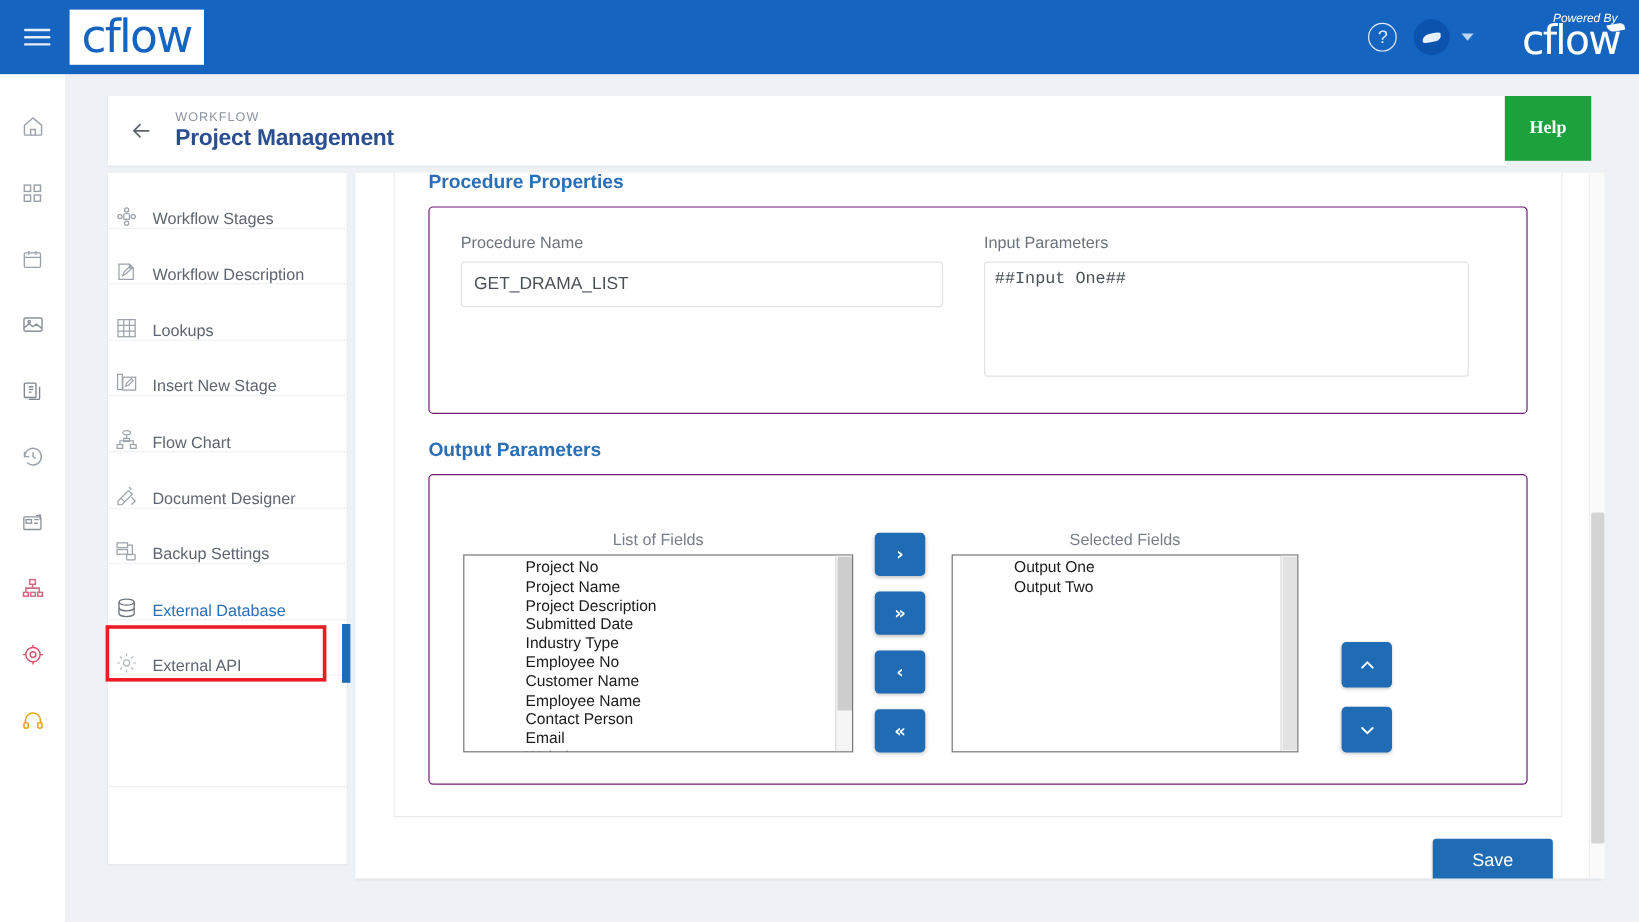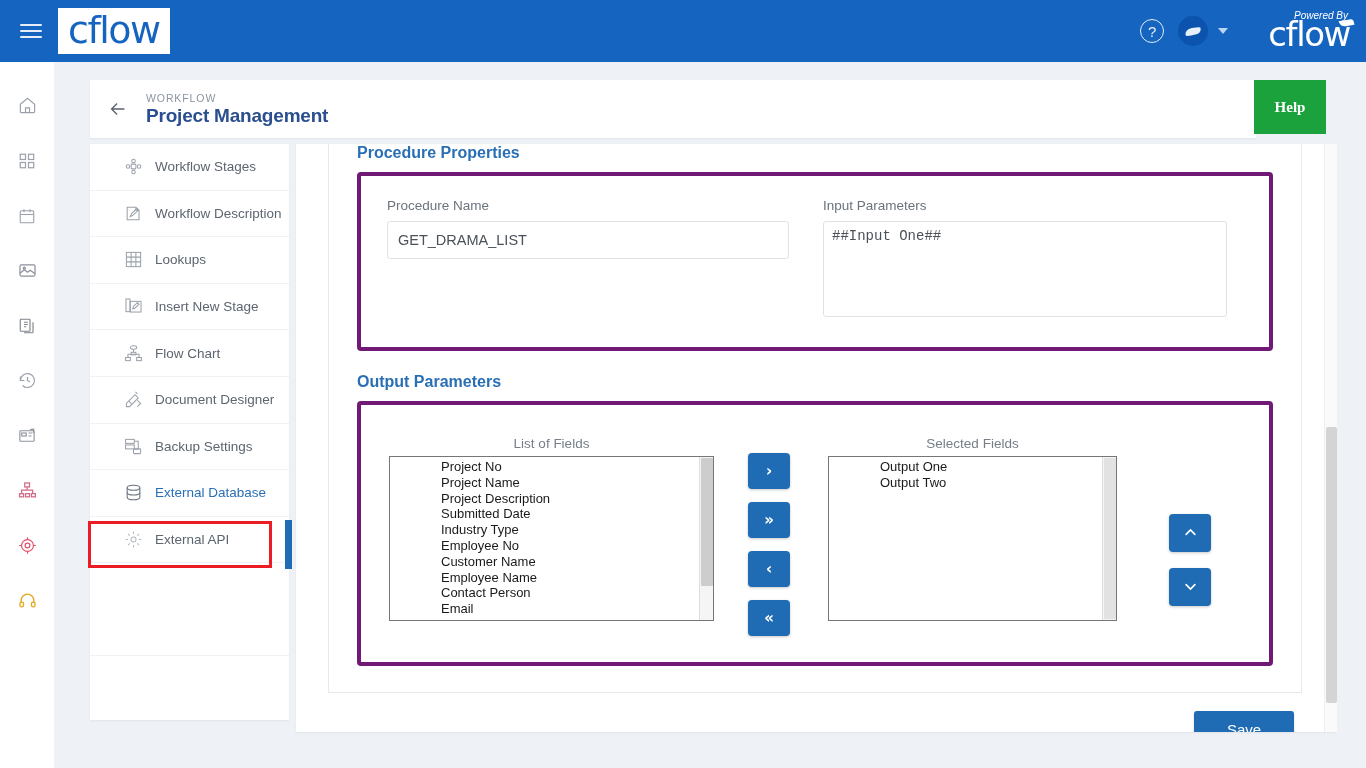--- a/index.html
+++ b/index.html
@@ -113,22 +113,22 @@
     background: #1ba23c; color: #ffffff; font-size: 15px; font-weight: 600;
     display: flex; align-items: center; justify-content: center; cursor: pointer; font-family: Liberation Serif, serif;
   }
 
   
   .sidemenu {
     position: absolute; left: 90px; top: 144px; width: 199px; height: 576px;
     background: #ffffff; box-shadow: 0 1px 2px rgba(0,0,0,0.06);
   }
   .menu-item {
-    height: 46.6px; display: flex; align-items: center; gap: 11px;
-    padding-left: 32px; border-bottom: 1px solid #f0f2f5;
+    height: 46.6px; display: flex; align-items: flex-end; gap: 11px;
+    padding-left: 4px; border-bottom: 1px solid #f0f2f5;
     cursor: pointer; position: relative;
   }
   .menu-item .mi-ico { width: 22px; display: flex; align-items: center; justify-content: center; }
   .menu-item .mi-label { font-size: 13.5px; color: #5d6570; }
   .menu-item.active .mi-label { color: #2a6fb5; }
   .menu-spacer { height: 93px; border-bottom: 1px solid #f0f2f5; }
 
   
   .annot-box {
     position: absolute; left: 88px; top: 521px; width: 184px; height: 47px;
@@ -150,39 +150,39 @@
   }
   .inner-card {
     margin: 0 32px; padding-top: 14px; border: 1px solid #e6eaef; border-top: none;
     background: #ffffff;
   }
 
   .sect-title {
     font-size: 16px; color: #2a6fb5; font-weight: 600; margin: 0 0 10px 28px;
   }
   .fieldset {
-    border: 4px solid #701a75; border-radius: 4px; margin: 0 28px 0 28px;
+    border: 1px solid #701a75; border-radius: 4px; margin: 0 28px 0 28px;
   }
 
   .row { display: flex; gap: 34px; padding: 22px 26px 30px 26px; }
   .fld { display: flex; flex-direction: column; }
   .fld-label { font-size: 13.5px; color: #6b737d; margin-bottom: 8px; }
   .txt-input {
     width: 402px; height: 38px; border: 1px solid #dfe3e8; border-radius: 3px;
     font-size: 14.5px; color: #4a5158; padding: 0 10px;
     font-family: "Liberation Sans", sans-serif; background: #fff;
   }
   .txt-area {
     width: 404px; height: 96px; border: 1px solid #dfe3e8; border-radius: 3px;
     font-size: 14px; color: #4a5158; padding: 6px 8px; resize: none;
     font-family: "Liberation Mono", monospace; background: #fff;
   }
 
   
-  .op-body { display: flex; align-items: center; padding: 16px 28px 26px 28px; gap: 16px; }
+  .op-body { display: flex; align-items: flex-end; padding: 16px 28px 26px 28px; }
   .listcol { display: flex; flex-direction: column; align-items: center; }
   .list-head { font-size: 13.5px; color: #767e88; margin-bottom: 5px; }
   .listbox {
     border: 1px solid #767676; background: #ffffff;
     overflow: hidden; position: relative;
   }
   .listbox.left { width: 325px; height: 165px; }
   .listbox.right { width: 289px; height: 165px; }
   .listbox ul { list-style: none; padding: 2px 0 0 3px; }
   .listbox li {

